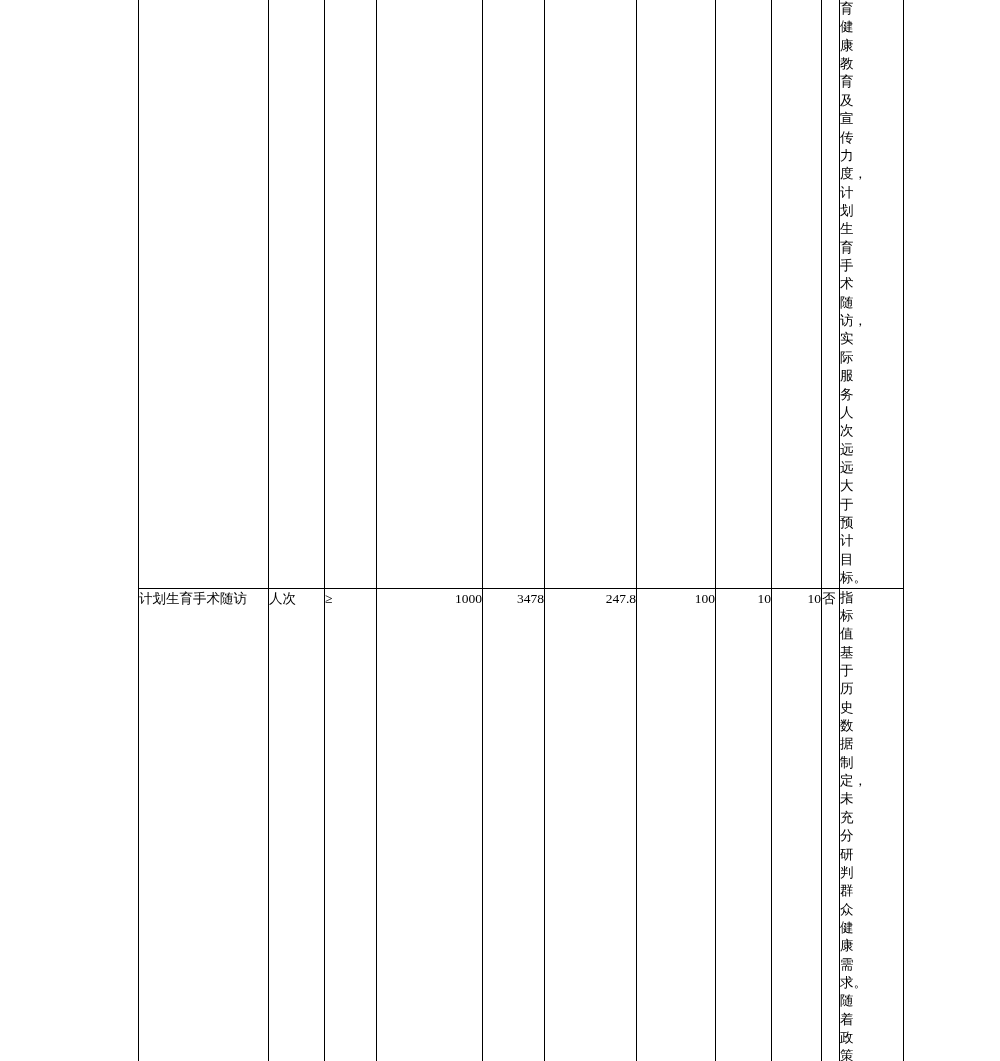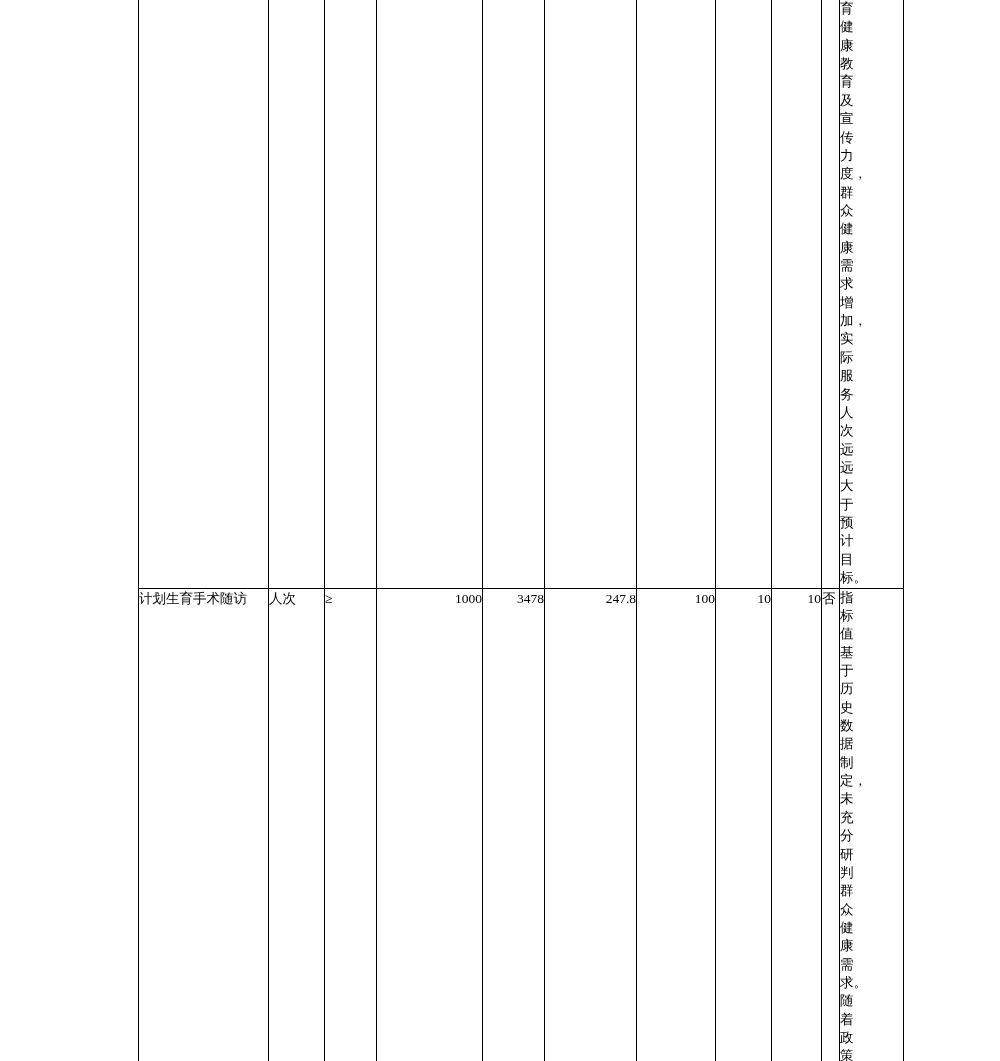--- a/index.html
+++ b/index.html
@@ -115,21 +115,21 @@
         <td class="cell-unit clipped-top"></td>
         <td class="cell-sym clipped-top"></td>
         <td class="cell-num clipped-top"></td>
         <td class="cell-num clipped-top"></td>
         <td class="cell-num clipped-top"></td>
         <td class="cell-num clipped-top"></td>
         <td class="cell-num clipped-top"></td>
         <td class="cell-num clipped-top"></td>
         <td class="cell-dev clipped-top"></td>
         <td class="cell-note clipped-top">
-          <span class="note-vert">育健康教育及宣传力度，群众健康需求增加，实际服务人次远远大于预计目标。</span>
+          <span class="note-vert">育健康教育及宣传力度，计划生育手术随访，实际服务人次远远大于预计目标。</span>
         </td>
       </tr>
 
       <tr style="height:683px;">
         <td class="cell-name v-mid">计划生育手术随访</td>
         <td class="cell-unit v-mid">人次</td>
         <td class="cell-sym v-mid">≥</td>
         <td class="cell-num v-mid">1000</td>
         <td class="cell-num v-mid">3478</td>
         <td class="cell-num v-mid">247.8</td>

